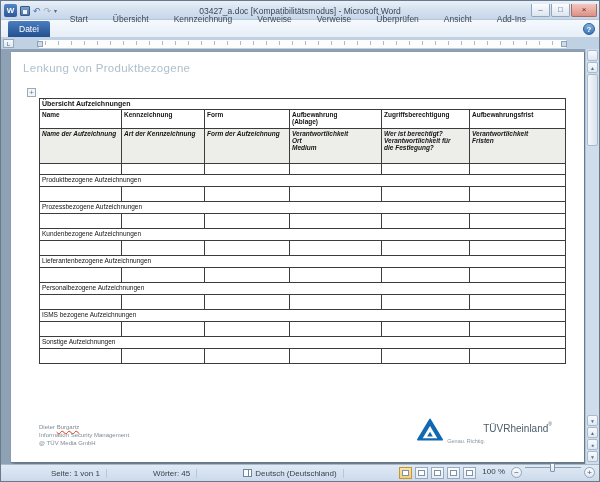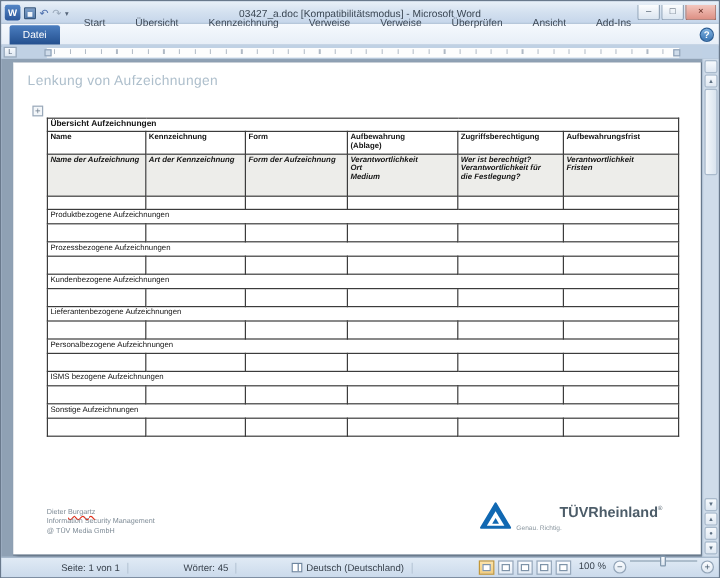--- a/index.html
+++ b/index.html
@@ -93,21 +93,21 @@
   .records .t-title td { font-weight:bold; font-size:7px; height:11px; }
   .records th { font-weight:bold; height:19px; white-space:pre-line; }
   .records .t-desc td { font-weight:bold; font-style:italic; background:#ededea; height:35px; white-space:pre-line; }
   .records .t-blank td { height:11px; }
   .records .t-sec td { height:12px; }
   .records .t-secblank td { height:15px; }
   
   .pfooter { position:absolute; left:28px; top:371px; font-size:6px; line-height:8px; color:#7e8b96; }
   .misspelled { text-decoration:underline wavy #e2321e; text-decoration-thickness:1px; }
   .tuv-logo { position:absolute; right:32px; top:366px; display:flex; align-items:flex-start; gap:4px; }
-  .tuv-text .brand { font-size:12px; font-weight:bold; color:#4c5c68;margin-left:36px; }
+  .tuv-text .brand { font-size:10px; font-weight:normal; color:#4c5c68;margin-left:36px; }
   .tuv-text .reg { font-size:5px; vertical-align:super; color:#4c5c68; }
   .tuv-text .tagline { font-size:5.5px; color:#8a969f; margin-top:2px; }
   
   .vscroll {
     position:absolute; right:0; top:0; bottom:0; width:14px;
     background:#cfdcea; border-left:1px solid #b3c4d6;
     display:flex; flex-direction:column; padding:1px;
   }
   .sbtn {
     height:11px; flex:none; margin-bottom:1px; text-align:center;
@@ -181,21 +181,21 @@
 
   <div class="ruler">
     <div class="tabsel">L</div>
     <div class="ruler-band"></div>
     <div class="indent-marker left"></div>
     <div class="indent-marker right"></div>
   </div>
 
   <div class="docarea">
     <div class="page">
-      <div class="doc-heading">Lenkung von Aufzeichnungen</div>
+      <div class="doc-heading">Lenkung von Produktbezogene</div>
       <div class="tbl-handle">+</div>
 
       <table class="records">
         <colgroup>
           <col style="width:82px">
             <col style="width:83px">
             <col style="width:85px">
           <col style="width:92px">
             <col style="width:88px">
             <col style="width:96px">

